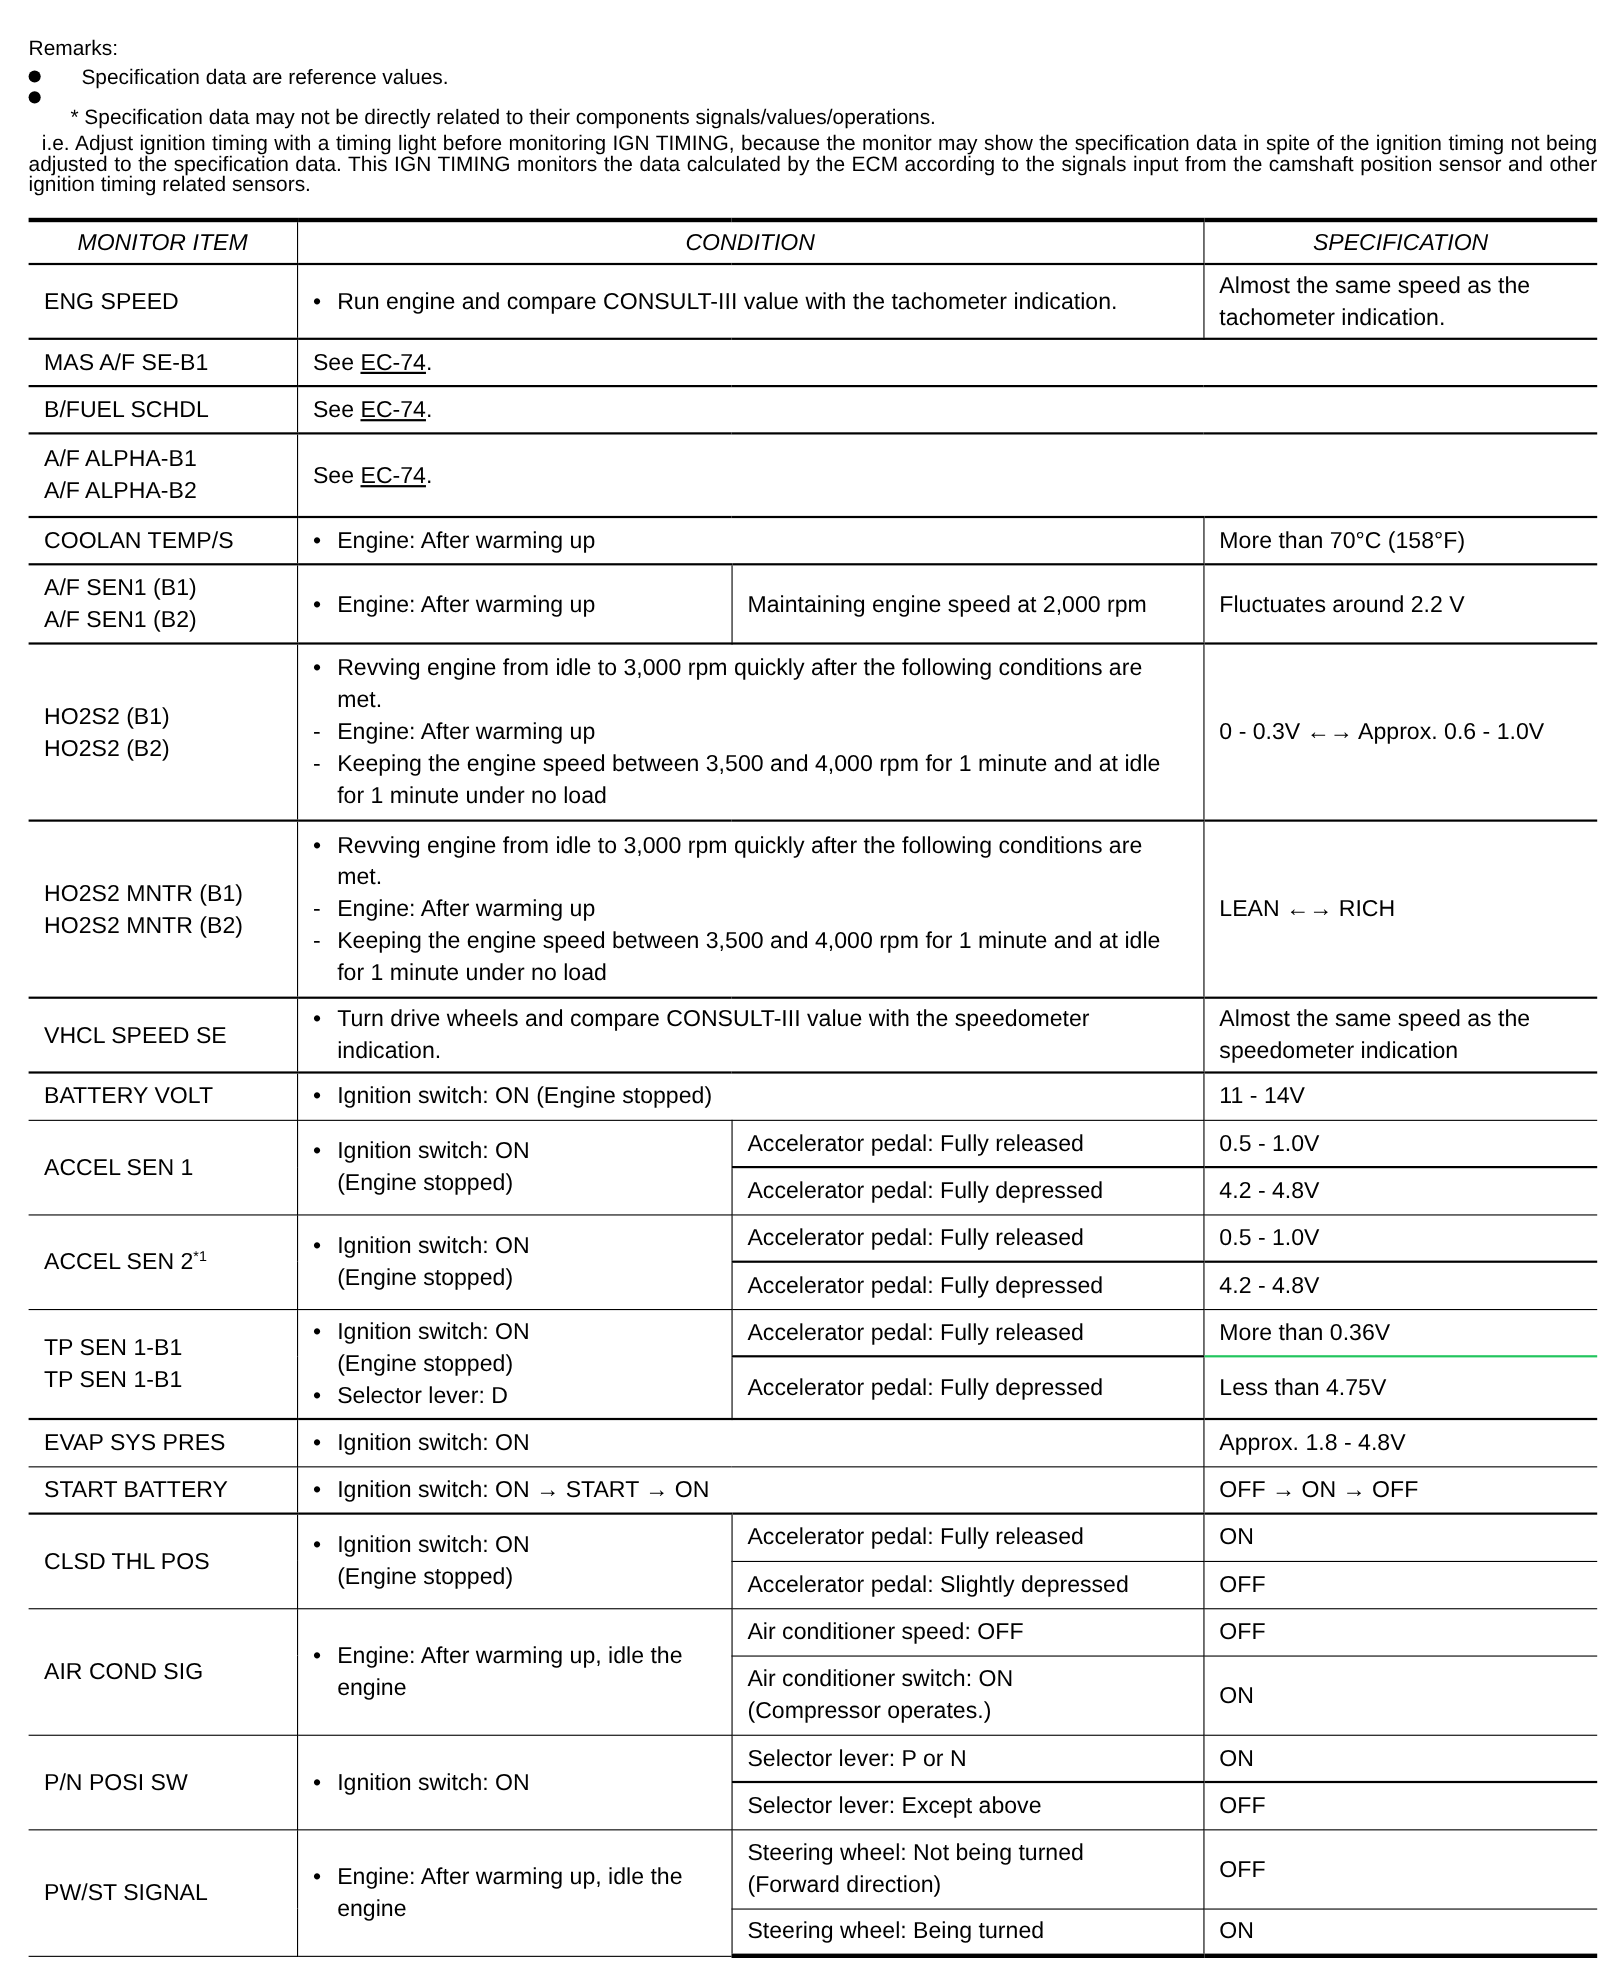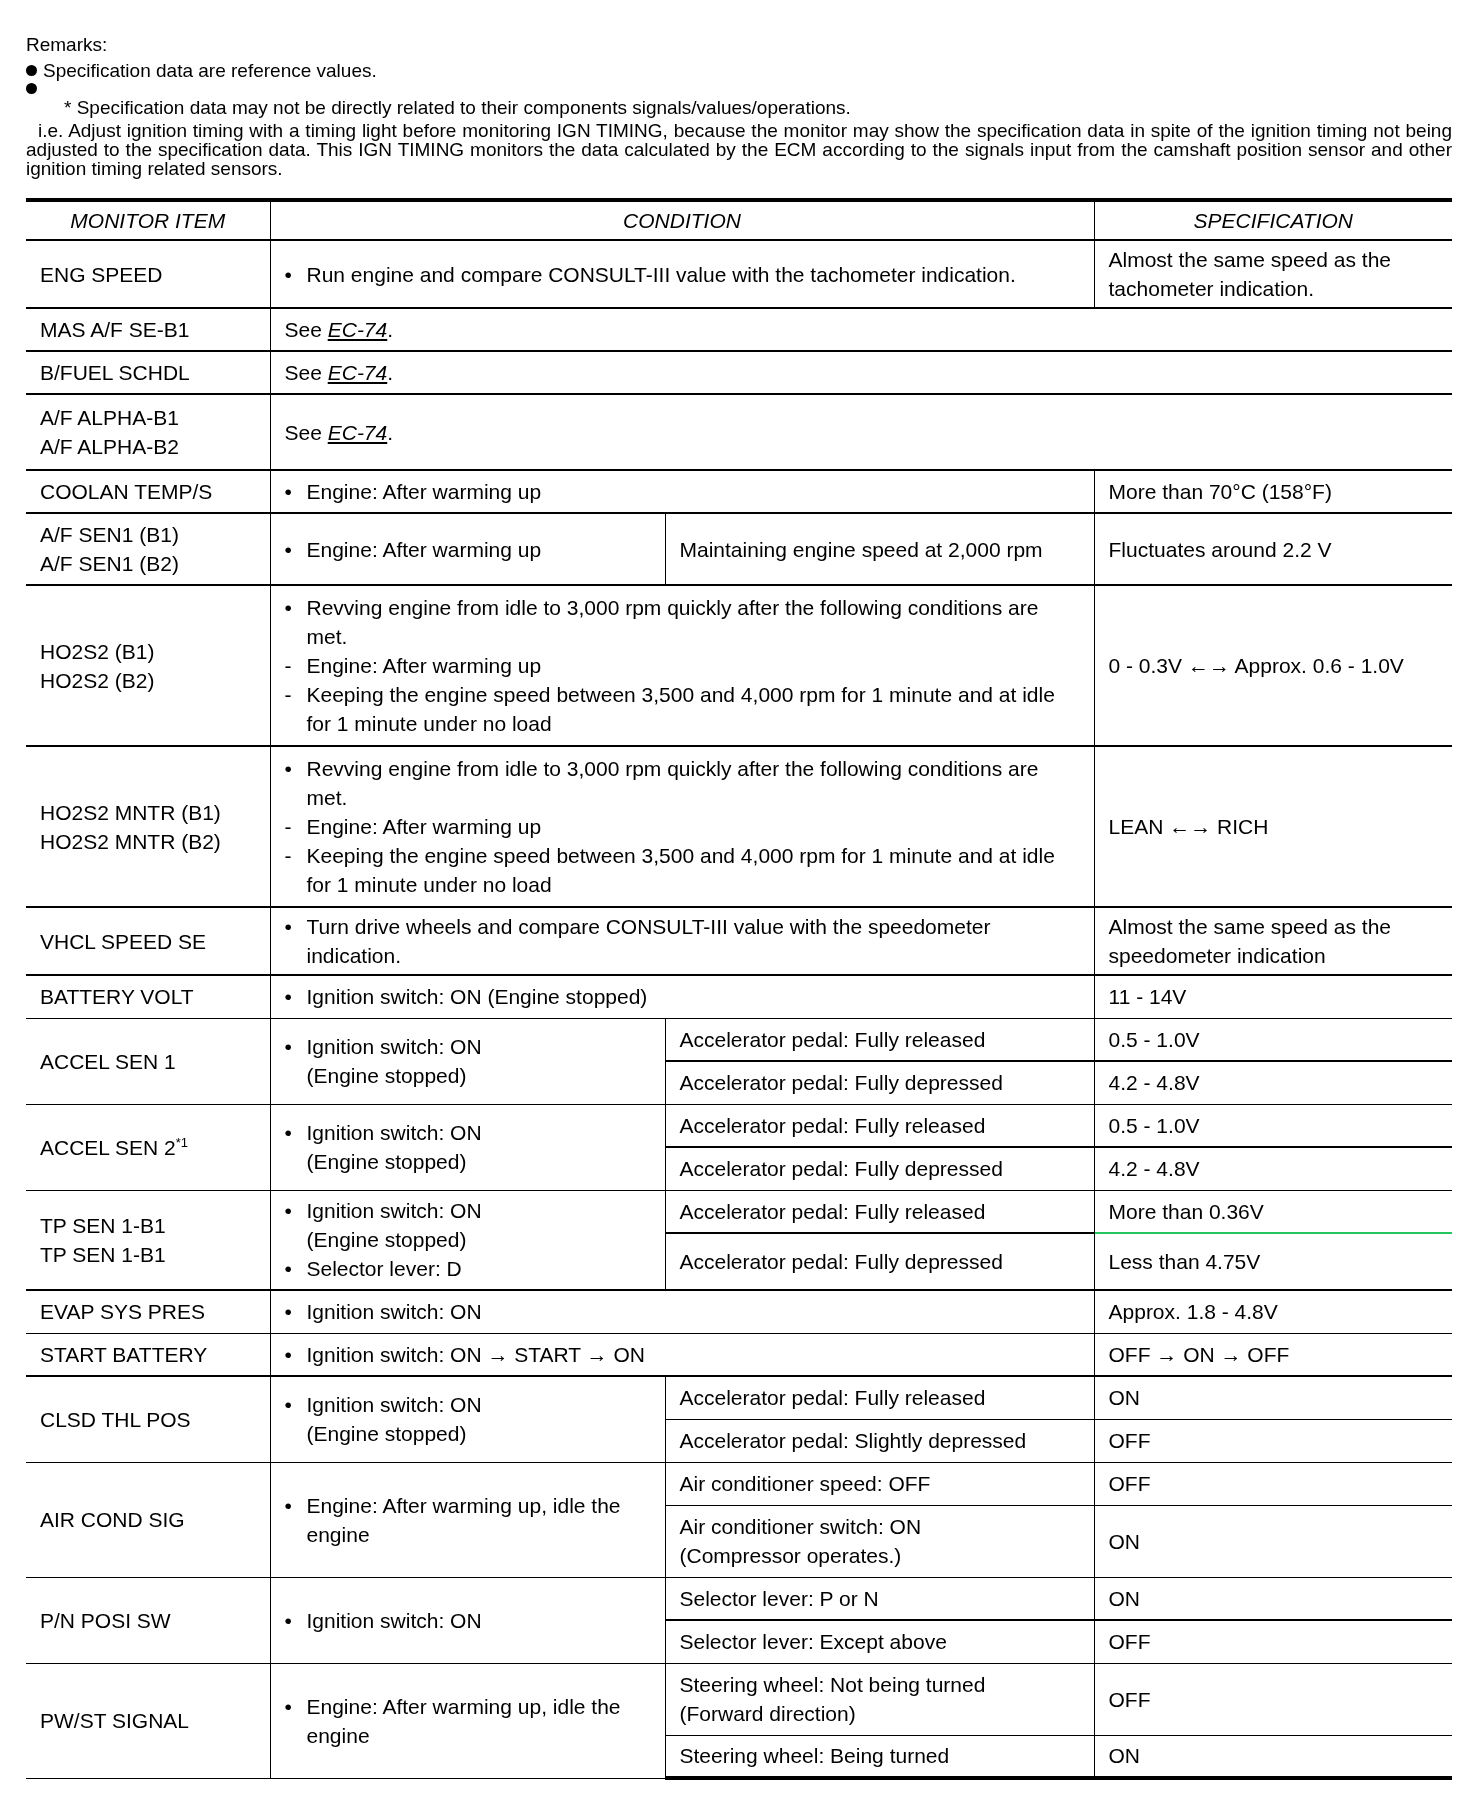--- a/index.html
+++ b/index.html
@@ -1,35 +1,35 @@
 <!DOCTYPE html>
 <html><head>
 <meta charset="utf-8">
 <style>
   html, body { margin: 0; padding: 0; background: #ffffff; }
   body { width: 1472px; height: 1794px; overflow: hidden; font-family: "Liberation Sans", sans-serif; color: #000; }
   .page { position: relative; width: 1472px; }
   .remarks { position: absolute; left: 26px; top: 32px; width: 1426px; font-size: 19px; line-height: 26px; }
   .remarks .title { margin: 0; }
-  .remarks .bul { display: flex; align-items: baseline; }
+  .remarks .bul { display: flex; align-items: baseline; gap: 31px; }
   .remarks .dot { display: inline-block; width: 11px; height: 11px; border-radius: 50%; background: #000; margin-right: 6px; position: relative; top: -1px; }
   .remarks .star { padding-left: 38px; }
   .remarks .ie { padding-left: 0; line-height: 19px; text-align: justify; }
   .remarks .ie .lead { padding-left: 12px; }
 
   table.spec { position: absolute; left: 26px; top: 198px; width: 1426px; border-collapse: collapse; font-size: 21px; line-height: 29px; table-layout: fixed; }
   table.spec td, table.spec th { border: 1px solid #000; padding: 4px 14px; vertical-align: middle; font-weight: normal; text-align: left; }
   table.spec td:first-child, table.spec th:first-child { border-left: none; }
   table.spec td:last-child, table.spec th:last-child { border-right: none; }
   table.spec thead th { text-align: center; border-top: 4px solid #000; height: 37px; padding: 0 6px; font-style: italic; }
   table.spec tr.thick > td { border-top: 2px solid #000; }
   table.spec tbody tr:last-child td { border-bottom: 4px solid #000; }
   .b { display: flex; }
   .b .m { width: 22px; flex: none; }
-  .link { text-decoration: underline; font-style: italic; }
+  .link { text-decoration: underline; }
   sup { font-size: 13px; line-height: 0; }
 </style>
 </head>
 <body>
 
 <div class="page">
 
   <div class="remarks">
     <div class="title">Remarks:</div>
     <div class="bul">

